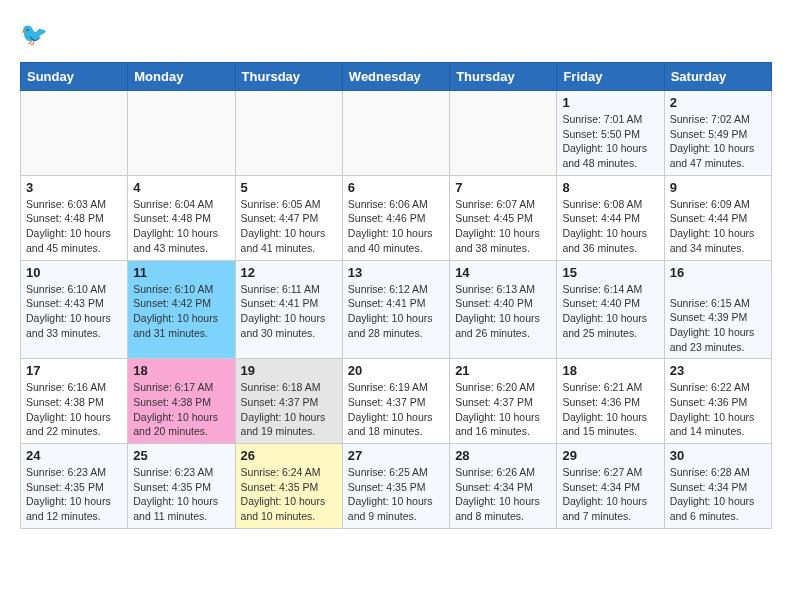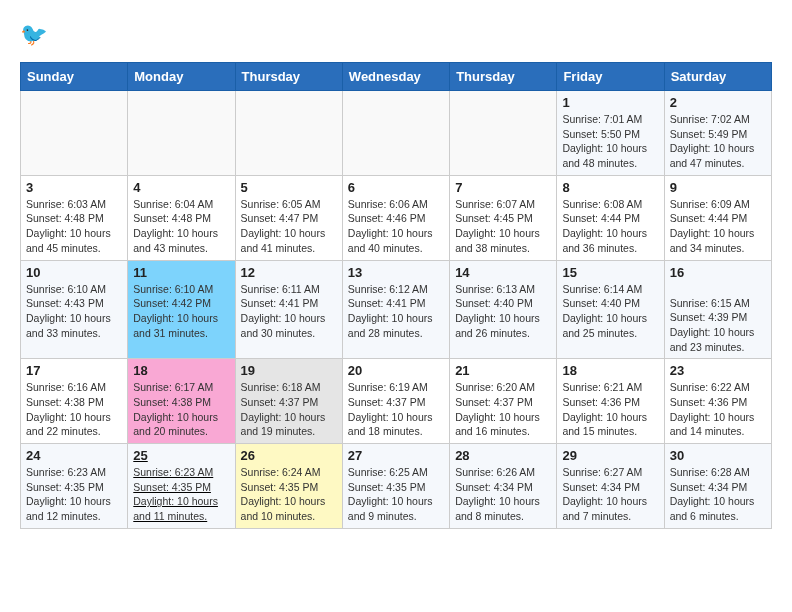--- a/index.html
+++ b/index.html
@@ -294,21 +294,21 @@
         </td>
       </tr>
       <tr>
         <td style="background: rgb(245, 248, 252);">
           <span class="day-number">24</span>
           <div class="day-info" style="white-space: pre-line;">Sunrise: 6:23 AM
 Sunset: 4:35 PM
 Daylight: 10 hours
 and 12 minutes.</div>
         </td>
-        <td style="background: rgb(245, 248, 252); text-decoration: underline;">
+        <td style="background: rgb(245, 248, 252);">
           <span class="day-number">25</span>
           <div class="day-info" style="white-space: pre-line;">Sunrise: 6:23 AM
 Sunset: 4:35 PM
 Daylight: 10 hours
 and 11 minutes.</div>
         </td>
         <td style="background: #fef9c3;">
           <span class="day-number">26</span>
           <div class="day-info" style="white-space: pre-line;">Sunrise: 6:24 AM
 Sunset: 4:35 PM

